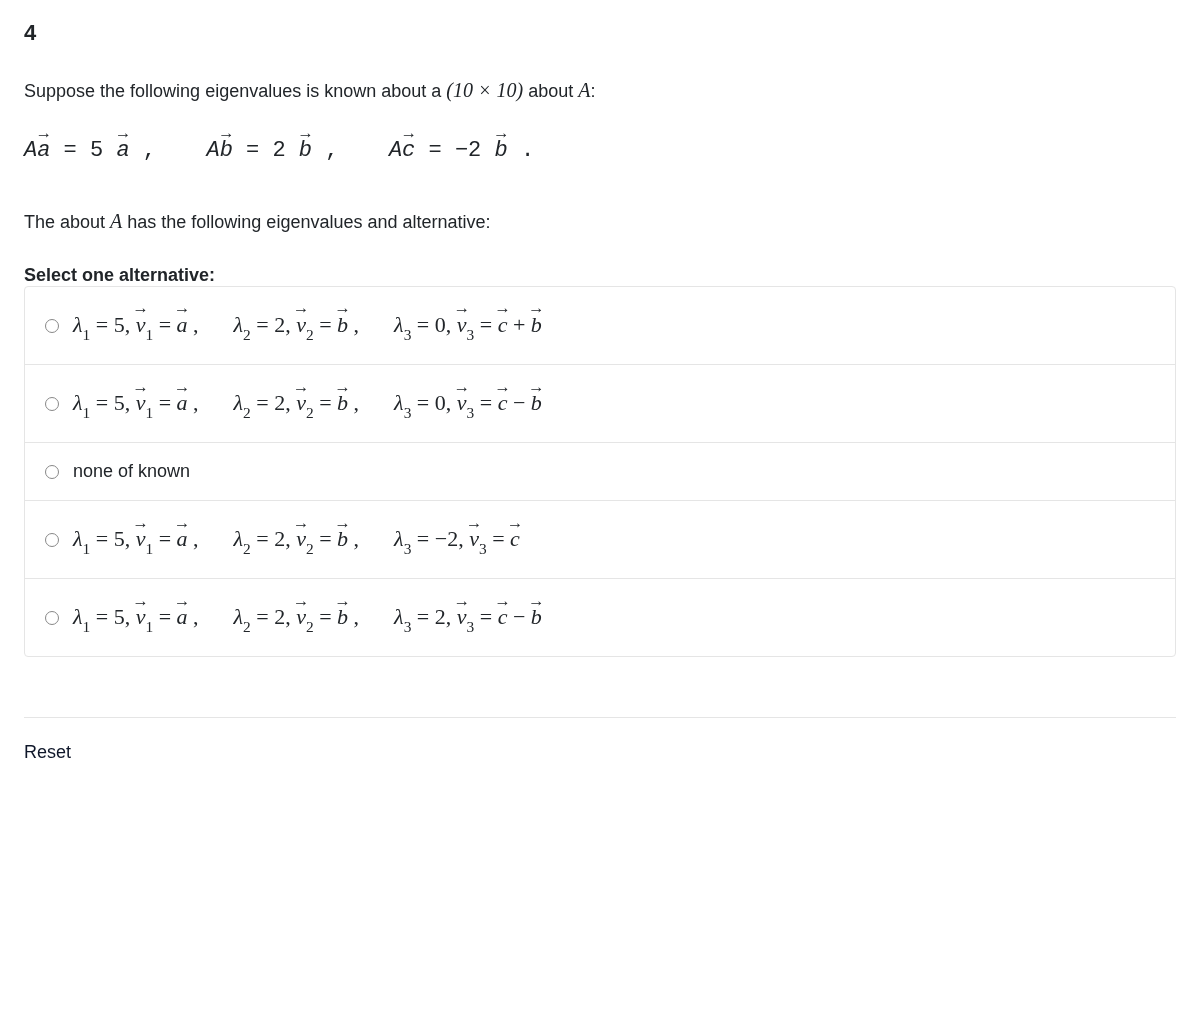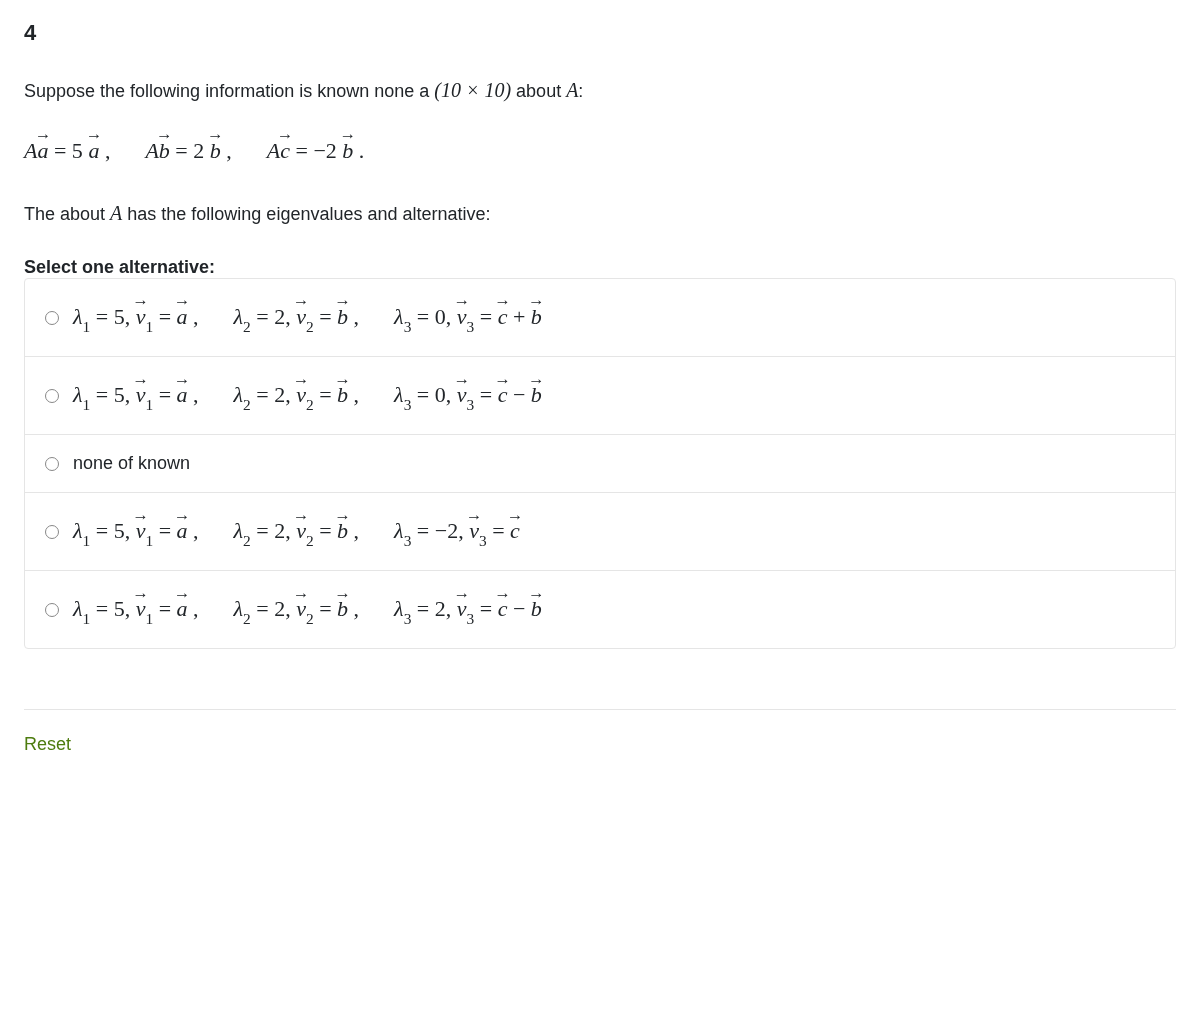--- a/index.html
+++ b/index.html
@@ -26,23 +26,23 @@
     }
     .math-inline {
       font-family: "Times New Roman", Times, serif;
       font-size: 20px;
       font-style: italic;
     }
     .math-italic {
       font-style: italic;
     }
     .math-block {
-      font-family: Liberation Serif, serif;
+      font-family: Liberation Mono, monospace;
       font-size: 22px;
-      margin-bottom: 30px;
+      margin-bottom: 38px;
       line-height: 1.5;
     }
     .vec {
       position: relative;
       display: inline-block;
       font-style: italic;
     }
     .vec::after {
       content: "→";
       position: absolute;
@@ -93,34 +93,34 @@
       vertical-align: sub;
       position: relative;
       top: 0.15em;
     }
     .reset-row {
       margin-top: 60px;
       padding-top: 24px;
       border-top: 1px solid #e5e5e5;
     }
     .reset-link {
-      color: #4d7c0f;
+      color: #0f172a;
       text-decoration: none;
       cursor: pointer;
       font-size: 18px;
     }
     .gap-lg { display:inline-block; width: 24px; }
   </style>
 </head>
 <body>
 
 <div class="question-number">4</div>
 
 <div class="prompt-line">
-  <span>Suppose the following information is known none a </span><span class="math-inline">(10 × 10)</span><span> about </span><span class="math-inline math-italic">A</span><span>:</span>
+  <span>Suppose the following eigenvalues is known about a </span><span class="math-inline">(10 × 10)</span><span> about </span><span class="math-inline math-italic">A</span><span>:</span>
 </div>
 
 <div class="math-block">
   <span class="math-italic">A</span><span class="vec">a</span><span> = 5</span> <span class="vec">a</span><span> ,</span>
   <span class="gap-lg"></span>
   <span class="math-italic">A</span><span class="vec">b</span><span> = 2</span> <span class="vec">b</span><span> ,</span>
   <span class="gap-lg"></span>
   <span class="math-italic">A</span><span class="vec">c</span><span> = −2</span> <span class="vec">b</span><span> .</span>
 </div>
 

